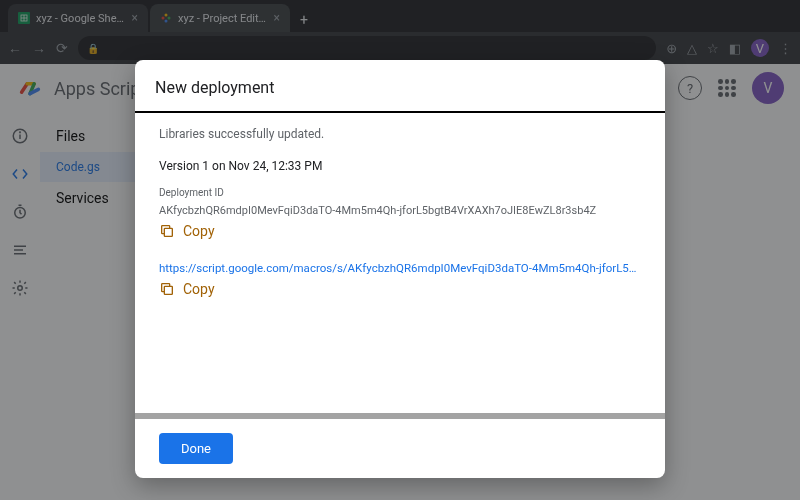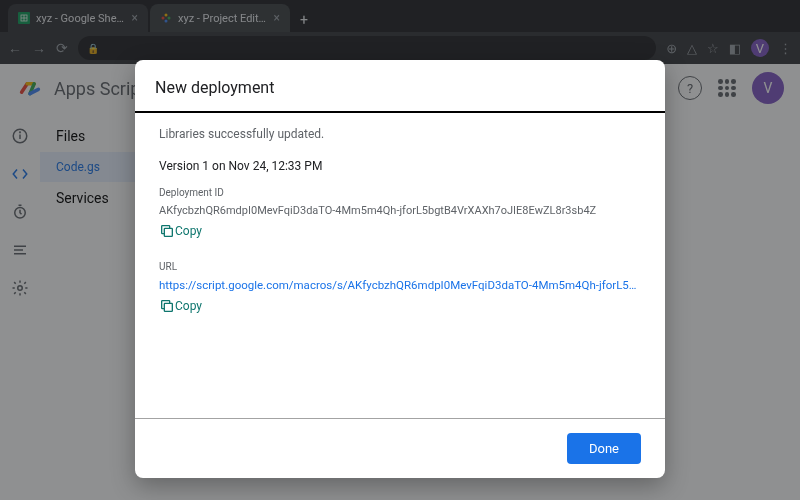--- a/index.html
+++ b/index.html
@@ -40,23 +40,23 @@
 .overlay{position:absolute;inset:0;background:rgba(32,33,36,0.5);display:flex;align-items:flex-start;justify-content:center;padding-top:60px}
 .dialog{width:530px;background:#fff;border-radius:8px;box-shadow:0 8px 24px rgba(0,0,0,0.3);display:flex;flex-direction:column;height:418px}
 .dialog-header{padding:18px 20px 14px;border-bottom:2px solid #000000}
 .dialog-title{font-size:16px;color:#202124;font-weight:400}
 .dialog-body{padding:14px 24px;flex:1;overflow:auto;font-size:12px;color:#5f6368}
 .dialog-body p.msg{color:#5f6368;margin-bottom:18px}
 .section-title{font-size:12px;color:#202124;font-weight:400;margin-bottom:14px}
 .field-label{font-size:10px;color:#5f6368;margin-bottom:6px}
 .field-value{font-size:11px;color:#5f6368;margin-bottom:6px;word-break:break-all}
 .field-link{font-size:11.5px;color:#1a73e8;margin-bottom:6px;word-break:break-all;overflow:hidden;text-overflow:ellipsis;white-space:nowrap}
-.copy-row{display:flex;align-items:center;color:#0f766e;font-size:12px;margin-bottom:22px}
+.copy-row{display:flex;align-items:center;gap:8px;color:#a16207;font-size:14px;margin-bottom:22px}
 .copy-row svg{width:16px;height:16px}
-.dialog-footer{padding:14px 24px;border-top:1px solid #a3a3a3;display:flex;justify-content:flex-end}
+.dialog-footer{padding:14px 24px;border-top:6px solid #a3a3a3;display:flex;}
 .done-btn{background:#1a73e8;color:#fff;border:none;padding:8px 22px;border-radius:4px;font-size:13px}
 </style>
 </head>
 <body>
 
 <div class="chrome-top">
   <div class="tab">
     <span class="favicon">
       <svg viewBox="0 0 24 24">
           <rect width="24" height="24" rx="2" fill="#0f9d58"></rect>
@@ -183,21 +183,20 @@
       <div class="section-title">Version 1 on Nov 24, 12:33 PM</div>
       <div class="field-label">Deployment ID</div>
       <div class="field-value">AKfycbzhQR6mdpI0MevFqiD3daTO-4Mm5m4Qh-jforL5bgtB4VrXAXh7oJIE8EwZL8r3sb4Z</div>
       <div class="copy-row">
         <svg viewBox="0 0 24 24" fill="none" stroke="currentColor" stroke-width="2">
             <rect x="8" y="8" width="12" height="12" rx="1"></rect>
             <path d="M16 8V5a1 1 0 0 0-1-1H5a1 1 0 0 0-1 1v10a1 1 0 0 0 1 1h3"></path>
           </svg>
         <span>Copy</span>
       </div>
-      <div class="field-label">URL</div>
       <div class="field-link">https://script.google.com/macros/s/AKfycbzhQR6mdpI0MevFqiD3daTO-4Mm5m4Qh-jforL5bgtB4VrXAXh7oJIE8EwZL8r...</div>
       <div class="copy-row">
         <svg viewBox="0 0 24 24" fill="none" stroke="currentColor" stroke-width="2">
             <rect x="8" y="8" width="12" height="12" rx="1"></rect>
             <path d="M16 8V5a1 1 0 0 0-1-1H5a1 1 0 0 0-1 1v10a1 1 0 0 0 1 1h3"></path>
           </svg>
         <span>Copy</span>
       </div>
     </div>
     <div class="dialog-footer">

